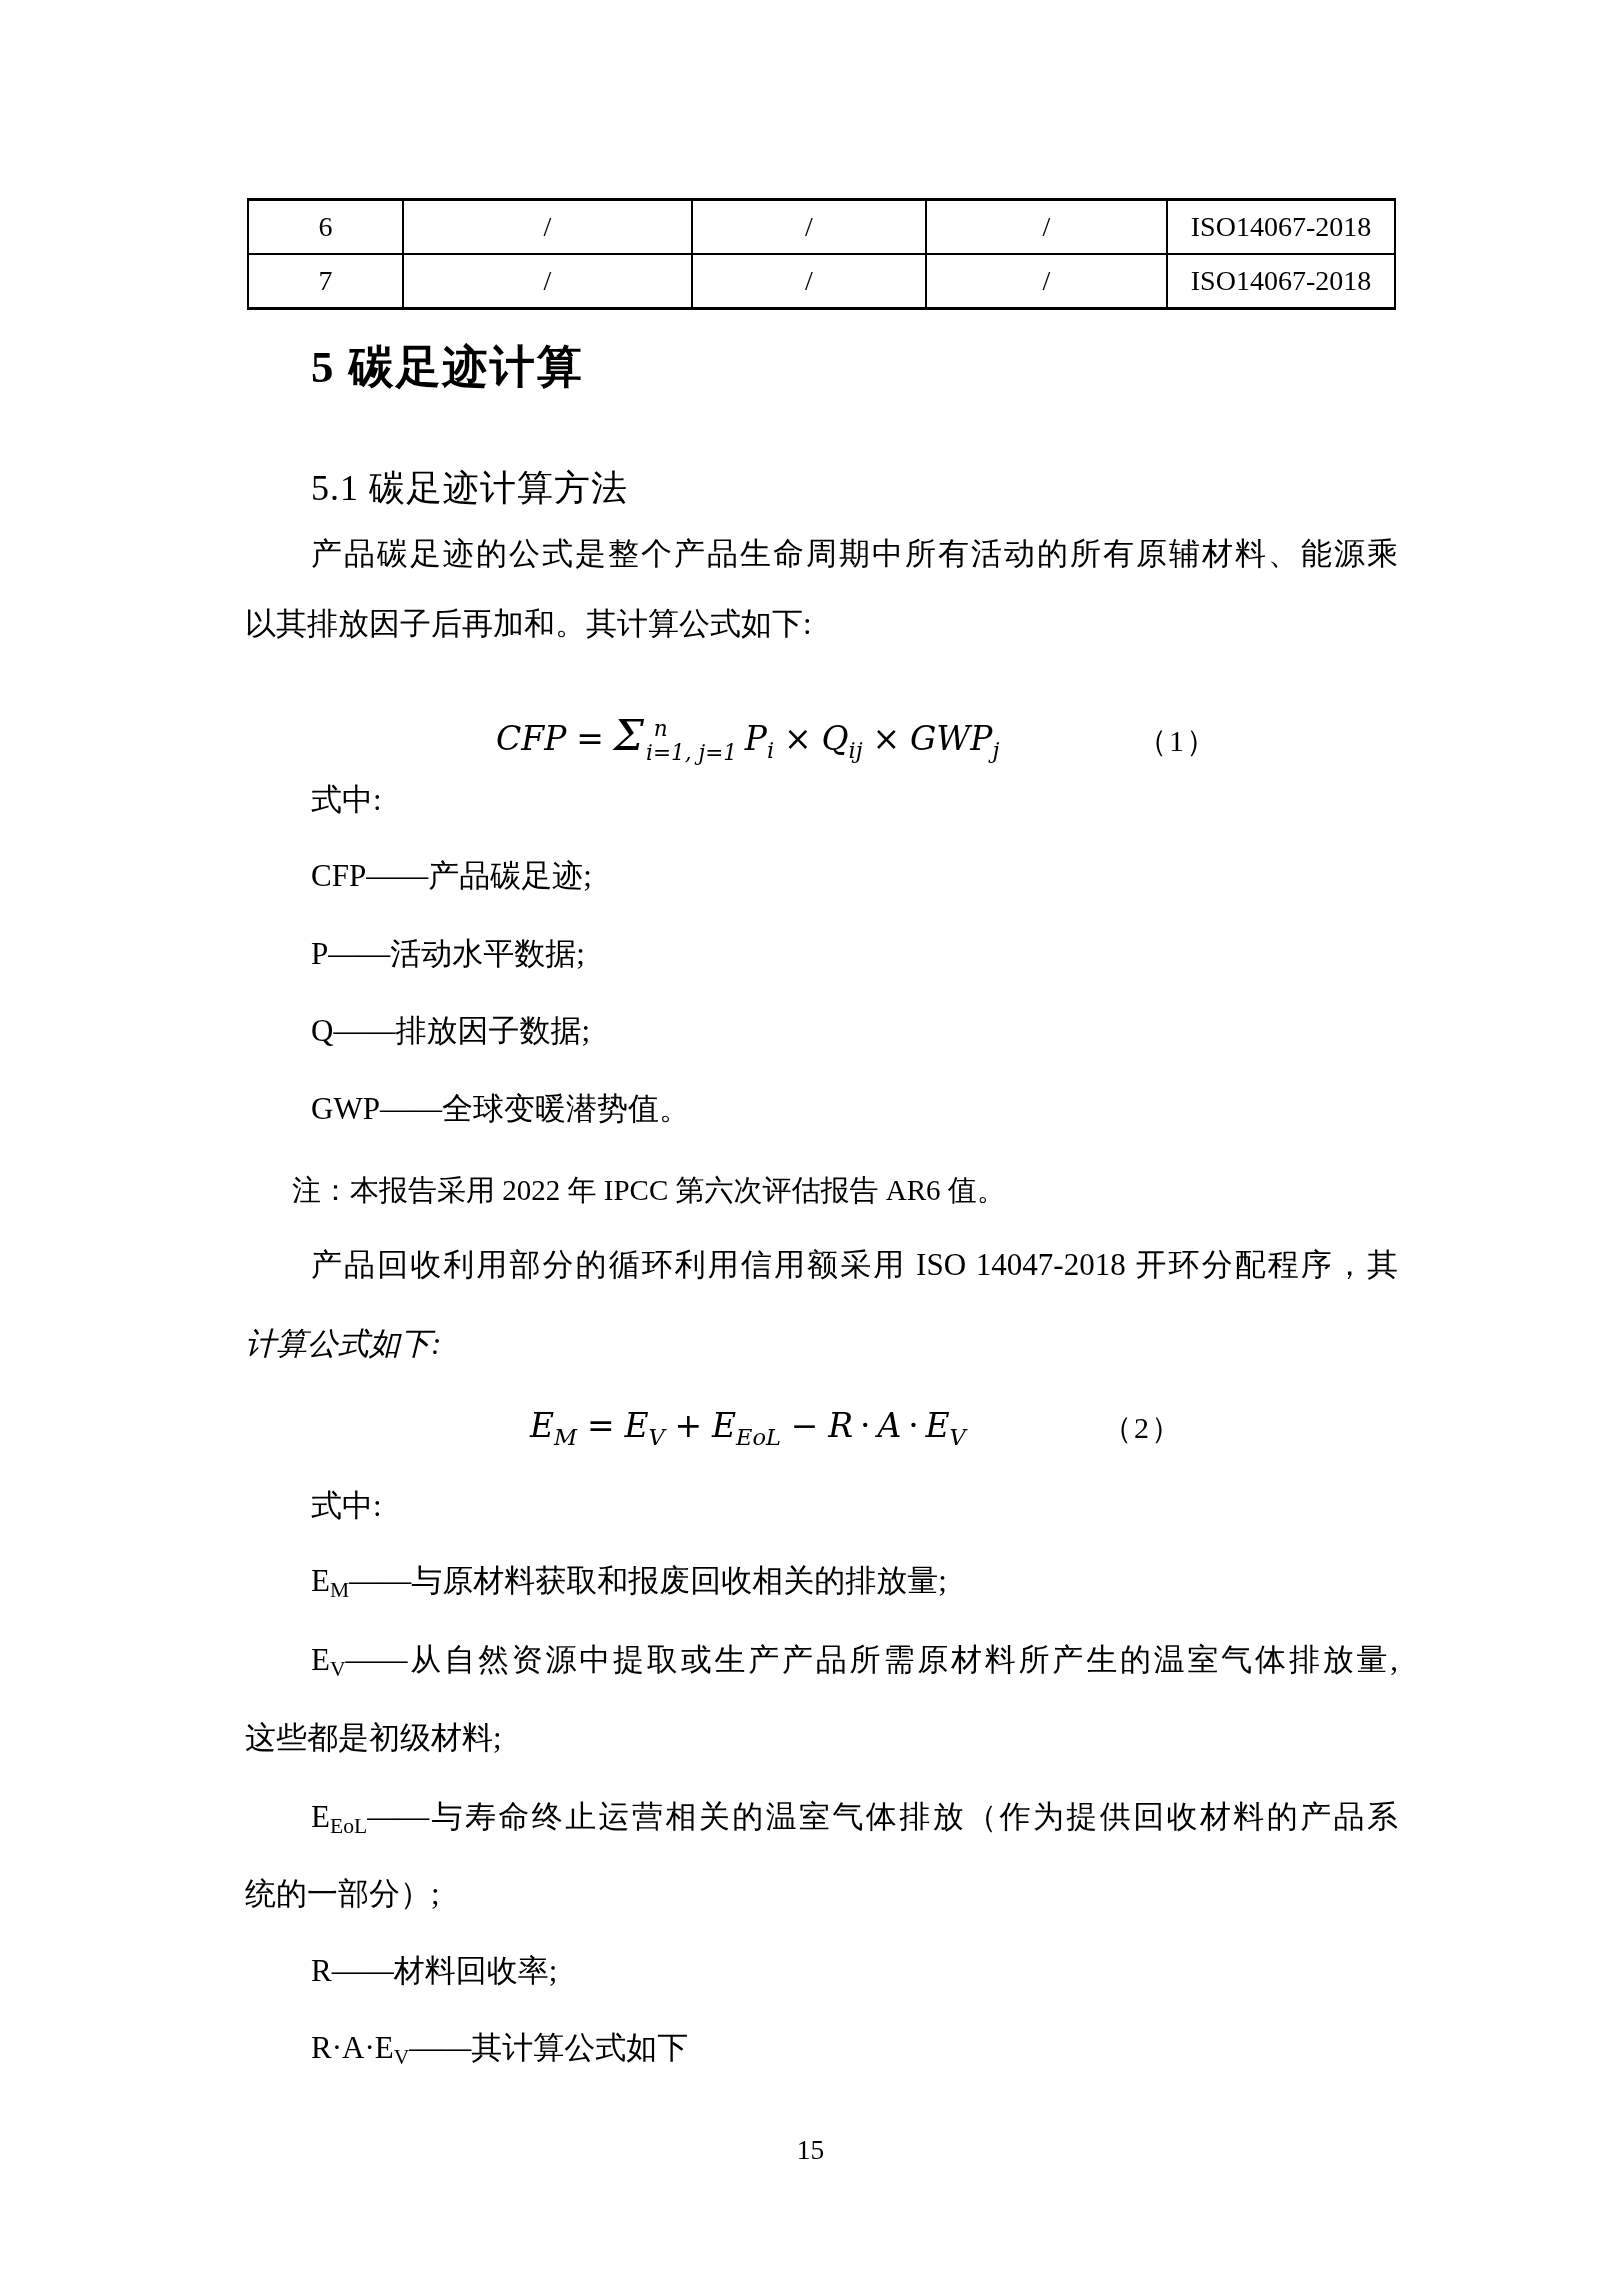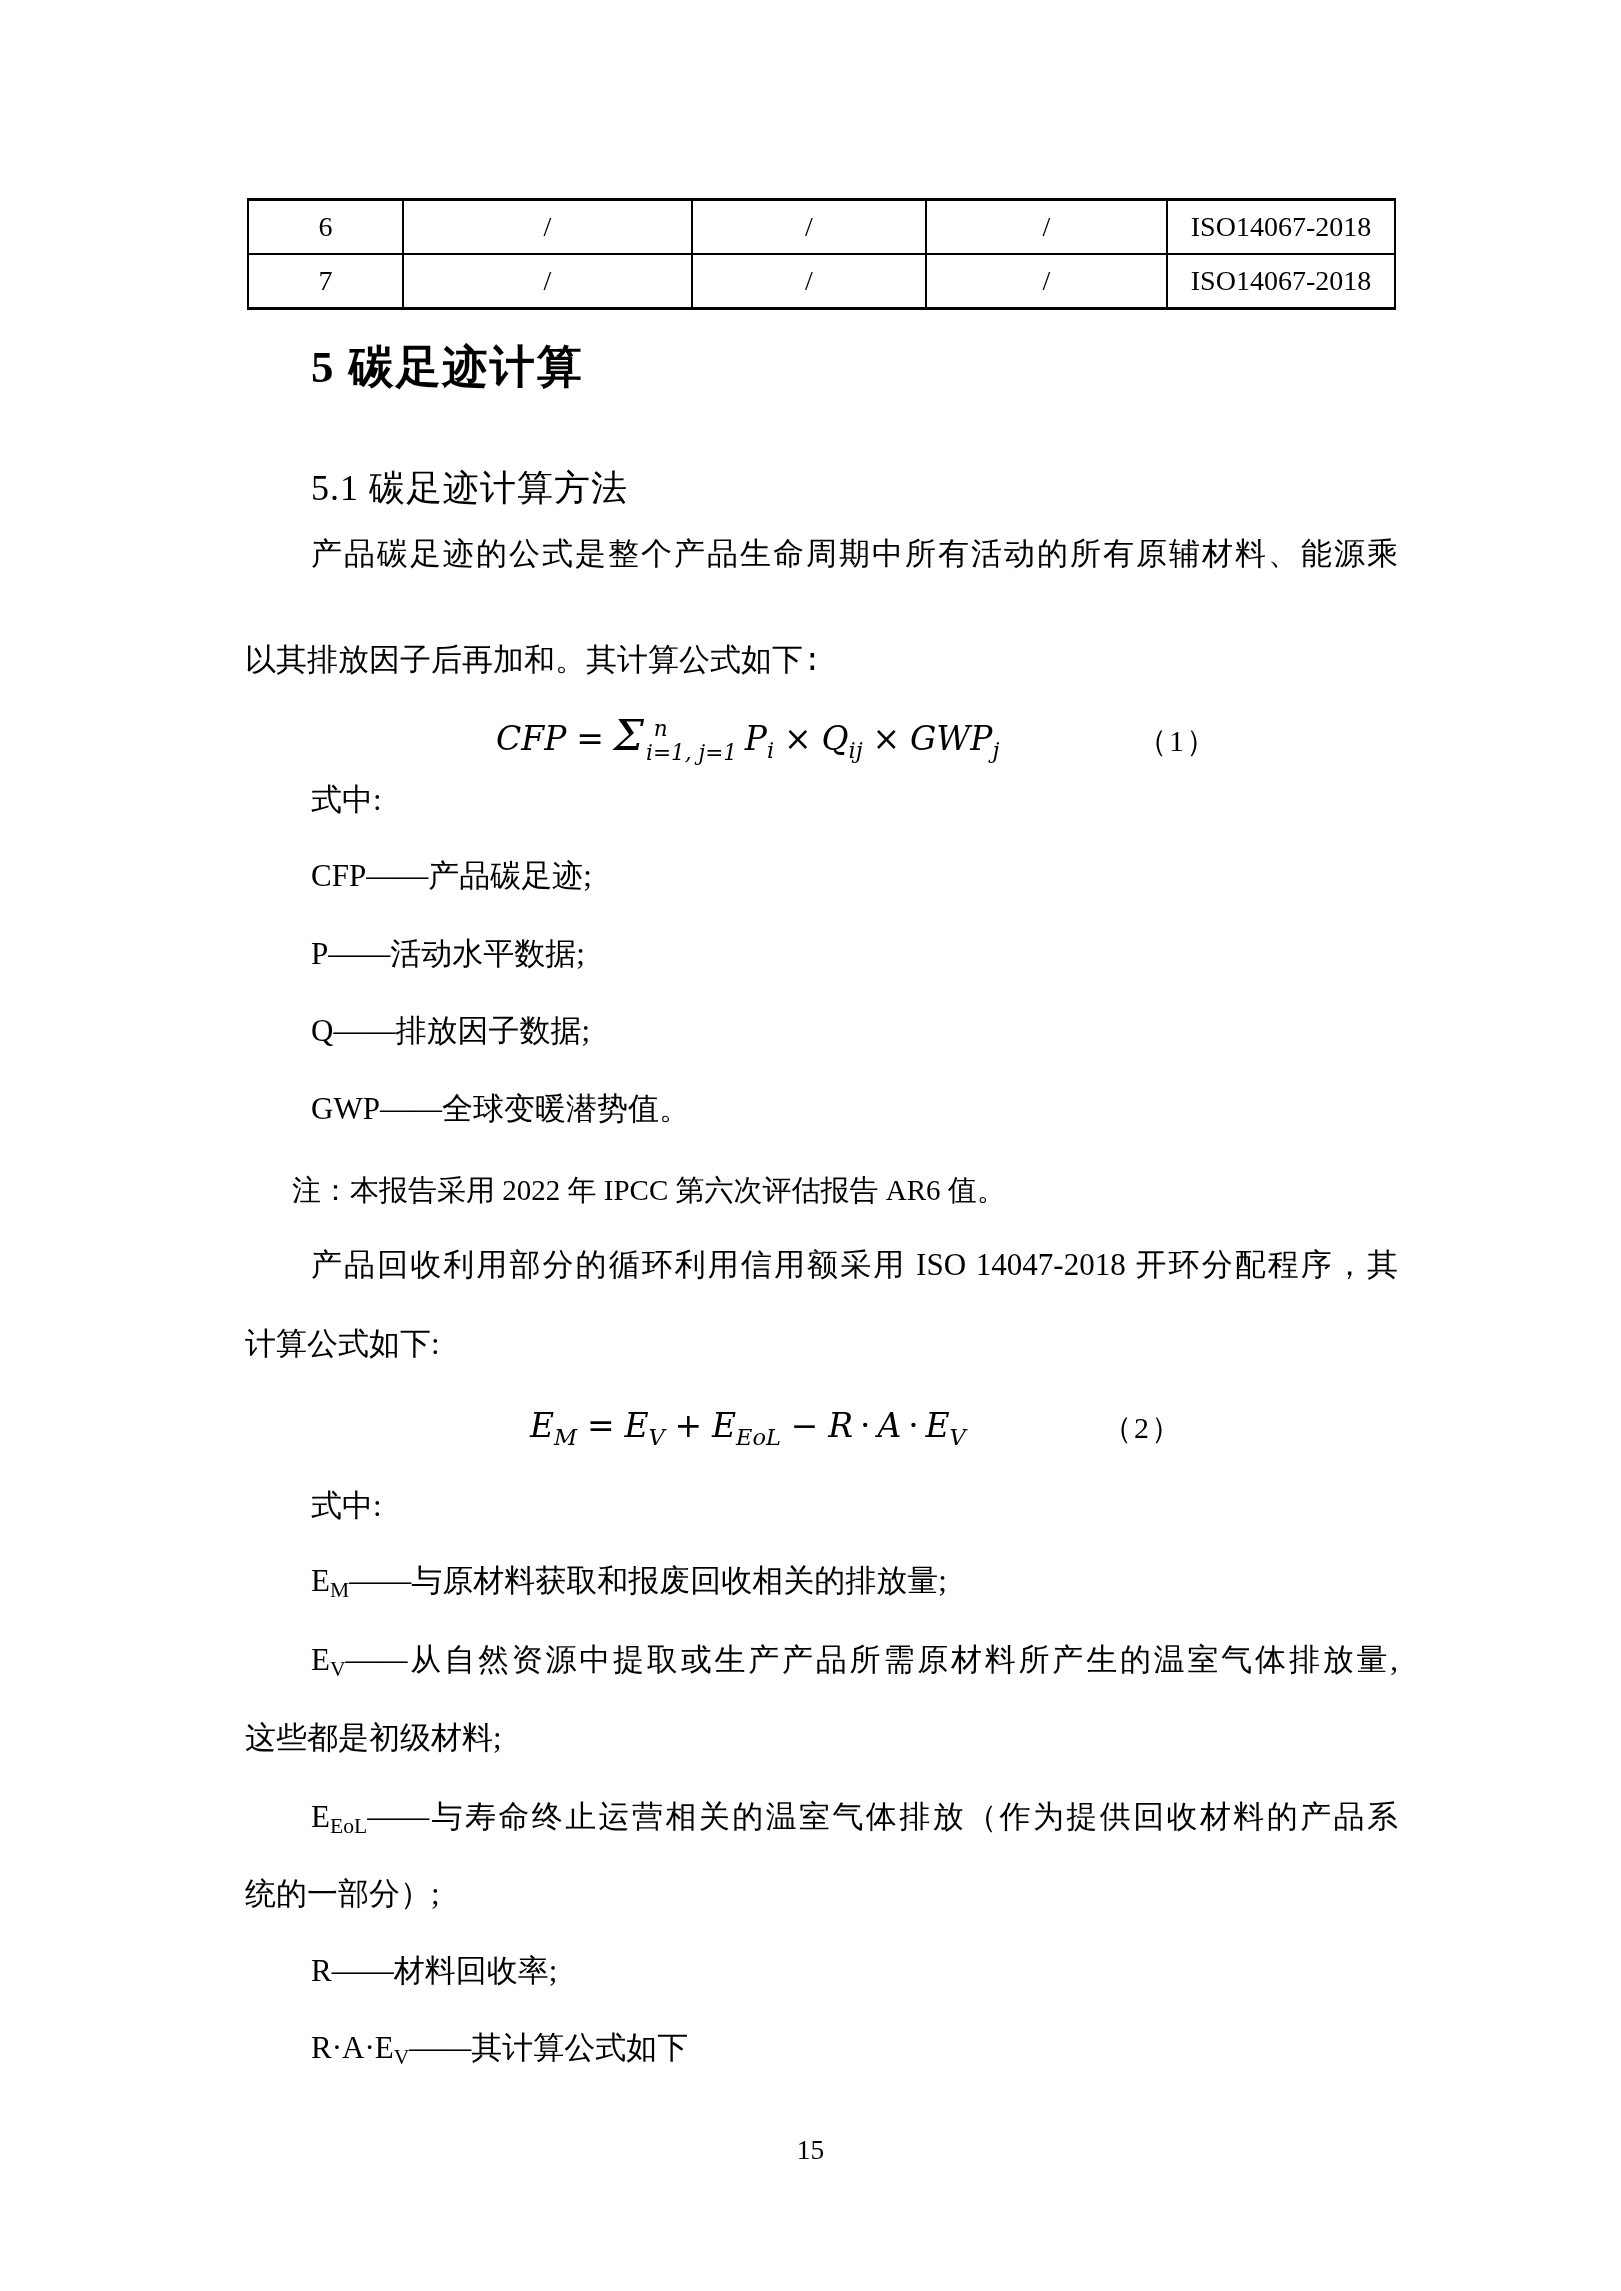--- a/index.html
+++ b/index.html
@@ -74,36 +74,36 @@
         <td>/</td>
         <td>ISO14067-2018</td>
       </tr>
     </tbody>
   </table>
 
   <div class="h1">5 碳足迹计算</div>
   <div class="h2">5.1 碳足迹计算方法</div>
 
   <div class="jline" style="left:311px; top:535px; width:1087px;">产品碳足迹的公式是整个产品生命周期中所有活动的所有原辅材料、能源乘</div>
-  <div class="line" style="left:245px; top:643px;font-family:Liberation Mono, monospace;">以其排放因子后再加和。其计算公式如下:</div>
+  <div class="line" style="left:245px; top:605px;">以其排放因子后再加和。其计算公式如下:</div>
 
   <div class="formula" style="left:496px; top:710px;">
     <i>CFP</i><span class="op">=</span><span class="sigma">Σ</span><span class="limits"><span class="lim-top">n</span><span>i=1, j=1</span></span><i>P</i><sub>i</sub><span class="op">×</span><i>Q</i><sub>ij</sub><span class="op">×</span><i>GWP</i><sub>j</sub>
   </div>
   <div class="f-label" style="left:1137px; top:721px;">（1）</div>
 
   <div class="line" style="left:311px; top:781px;">式中:</div>
   <div class="line" style="left:311px; top:857px;">CFP——产品碳足迹;</div>
   <div class="line" style="left:311px; top:935px;">P——活动水平数据;</div>
   <div class="line" style="left:311px; top:1012px;">Q——排放因子数据;</div>
   <div class="line" style="left:311px; top:1090px;">GWP——全球变暖潜势值。</div>
   <div class="line small" style="left:292px; top:1172px;">注：本报告采用 2022 年 IPCC 第六次评估报告 AR6 值。</div>
 
   <div class="jline" style="left:311px; top:1246px; width:1087px;">产品回收利用部分的循环利用信用额采用 ISO 14047-2018 开环分配程序，其</div>
-  <div class="line" style="left:245px; top:1325px;">计算公式如下:</div>
+  <div class="line" style="left:245px; top:1325px;font-style:italic;">计算公式如下:</div>
 
   <div class="formula" style="left:530px; top:1406px;">
     <i>E</i><sub>M</sub><span class="op">=</span><i>E</i><sub>V</sub><span class="op">+</span><i>E</i><sub>EoL</sub><span class="op">−</span><i>R</i><span class="dot">·</span><i>A</i><span class="dot">·</span><i>E</i><sub>V</sub>
   </div>
   <div class="f-label" style="left:1102px; top:1408px;">（2）</div>
 
   <div class="line" style="left:311px; top:1487px;">式中:</div>
 
   <div class="line" style="left:311px; top:1562px;"><span>E</span><span class="def-sub">M</span><span>——与原材料获取和报废回收相关的排放量;</span></div>
 

